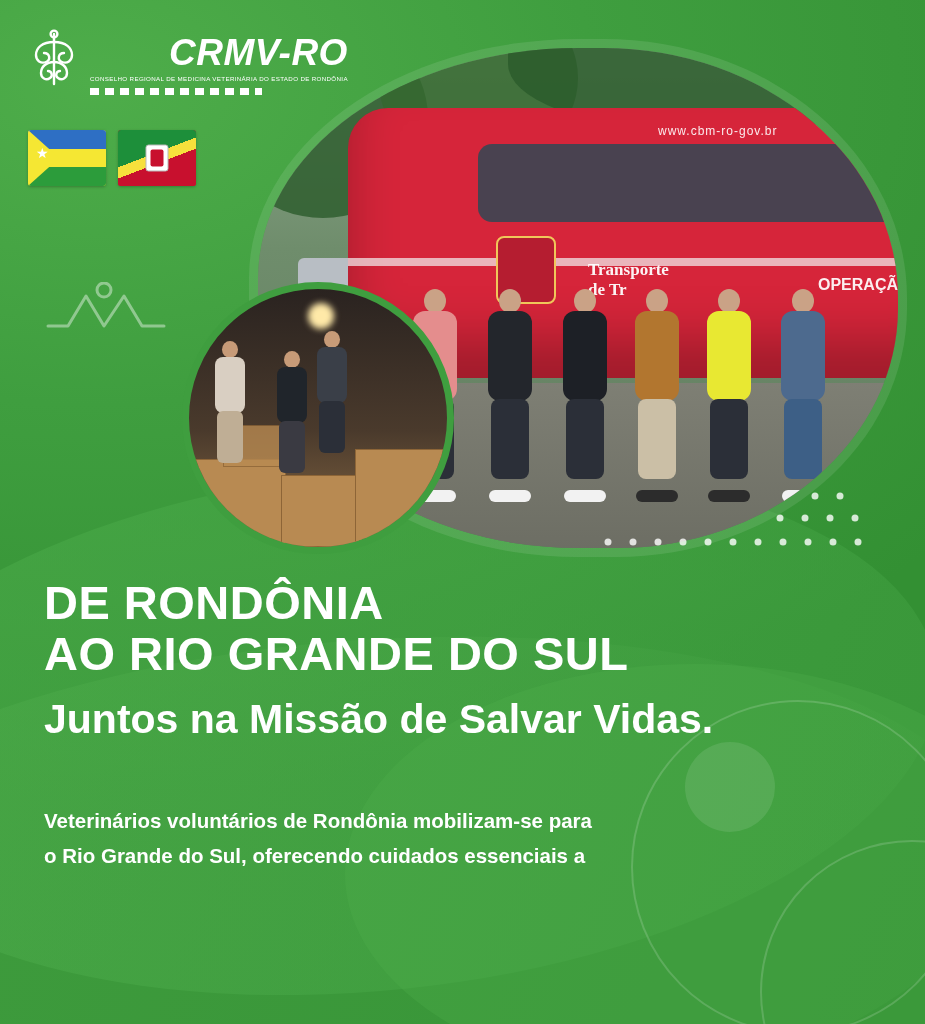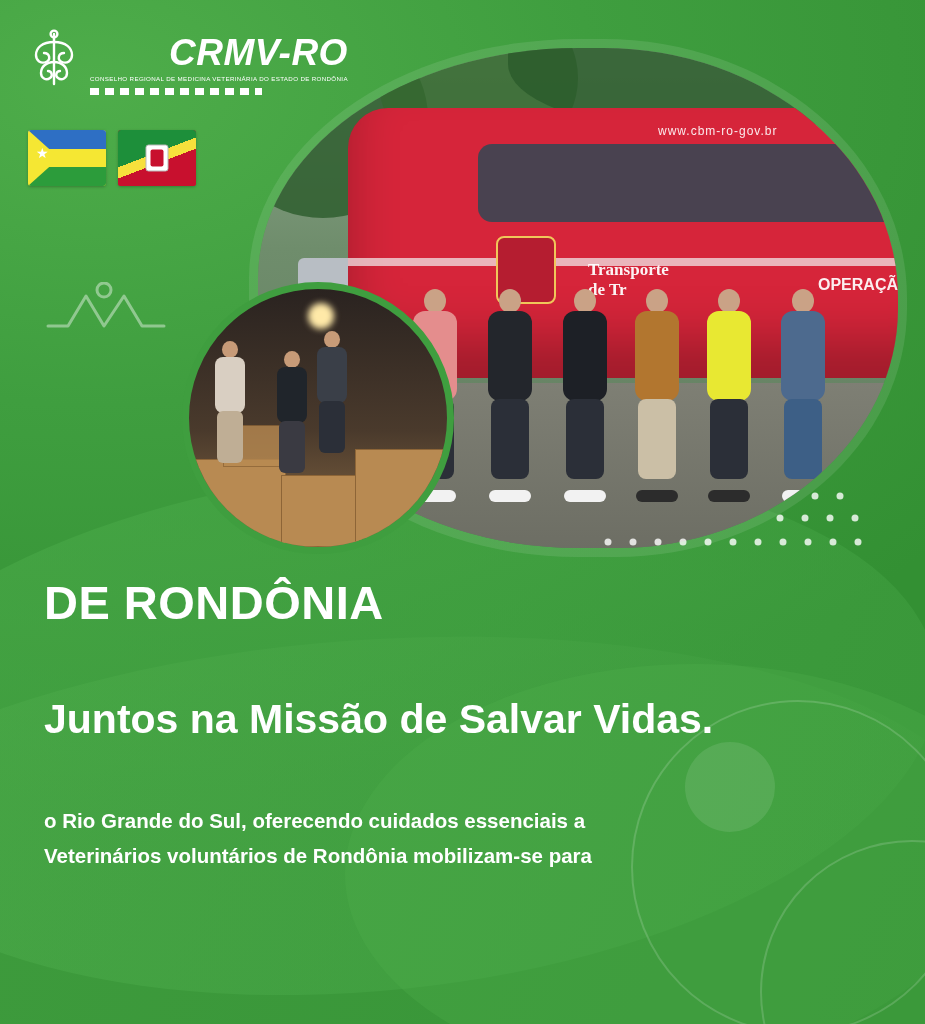--- a/index.html
+++ b/index.html
@@ -274,20 +274,21 @@
       <circle cx="108" cy="54" r="3.5"></circle>
       <circle cx="83" cy="54" r="3.5"></circle>
     <circle cx="58" cy="54" r="3.5"></circle>
       <circle cx="33" cy="54" r="3.5"></circle>
       <circle cx="8" cy="54" r="3.5"></circle>
   </g>
 </svg>
 
 <div class="headline">
   <div>DE RONDÔNIA</div>
+  <div>AO RIO GRANDE DO SUL</div>
 </div>
 
 <div class="subhead">Juntos na Missão de Salvar Vidas.</div>
 
 <div class="body-text">
+  <div>Veterinários voluntários de Rondônia mobilizam-se  para</div>
   <div>o Rio Grande do Sul, oferecendo cuidados  essenciais a</div>
-  <div>Veterinários voluntários de Rondônia mobilizam-se  para</div>
 </div>
 
 </body></html>

